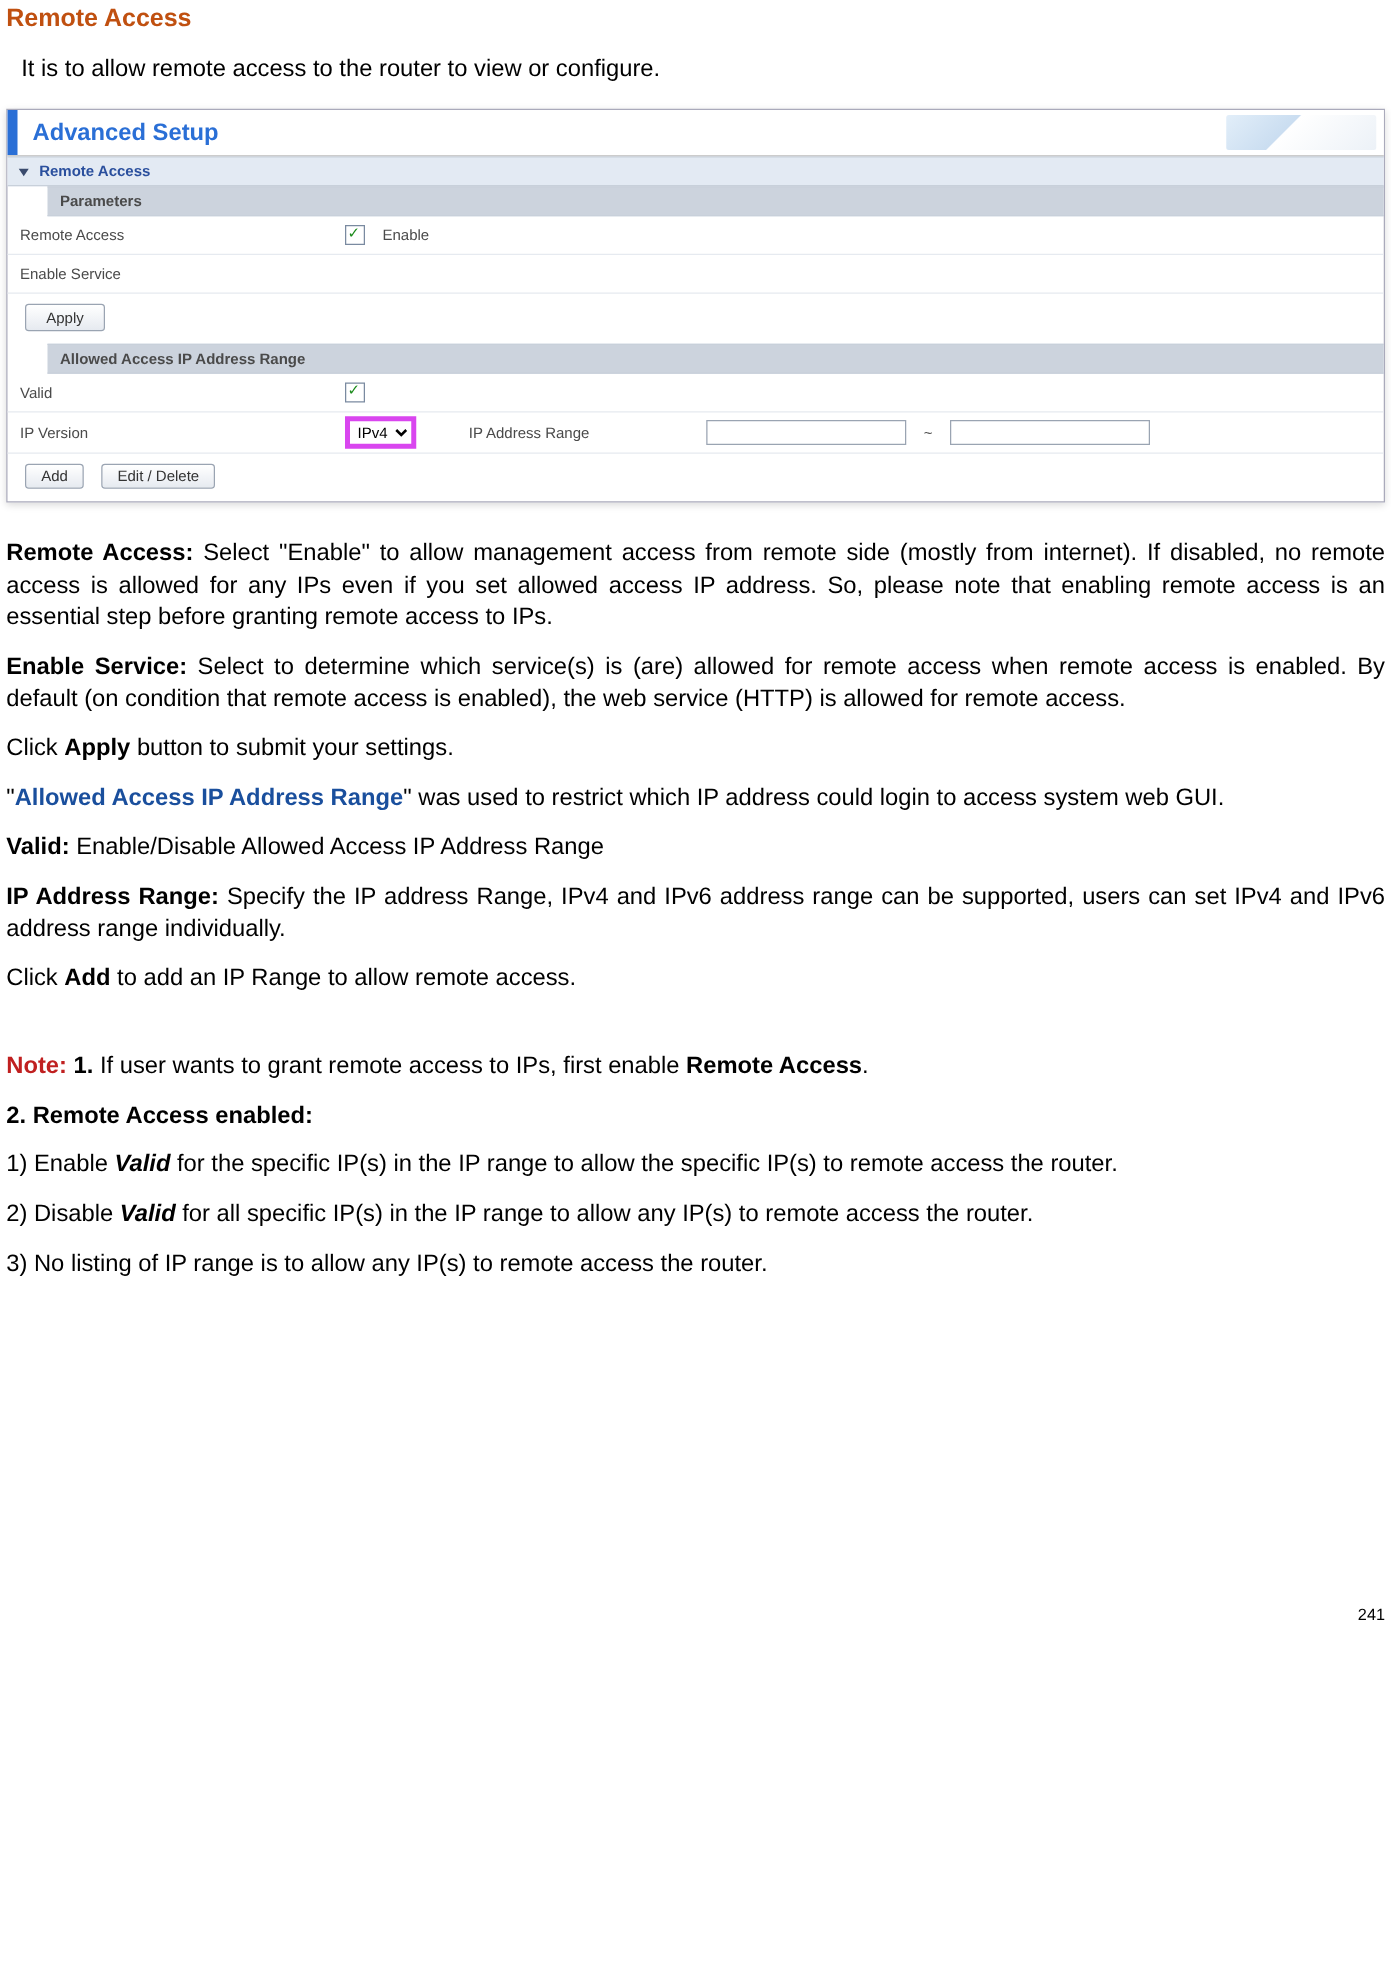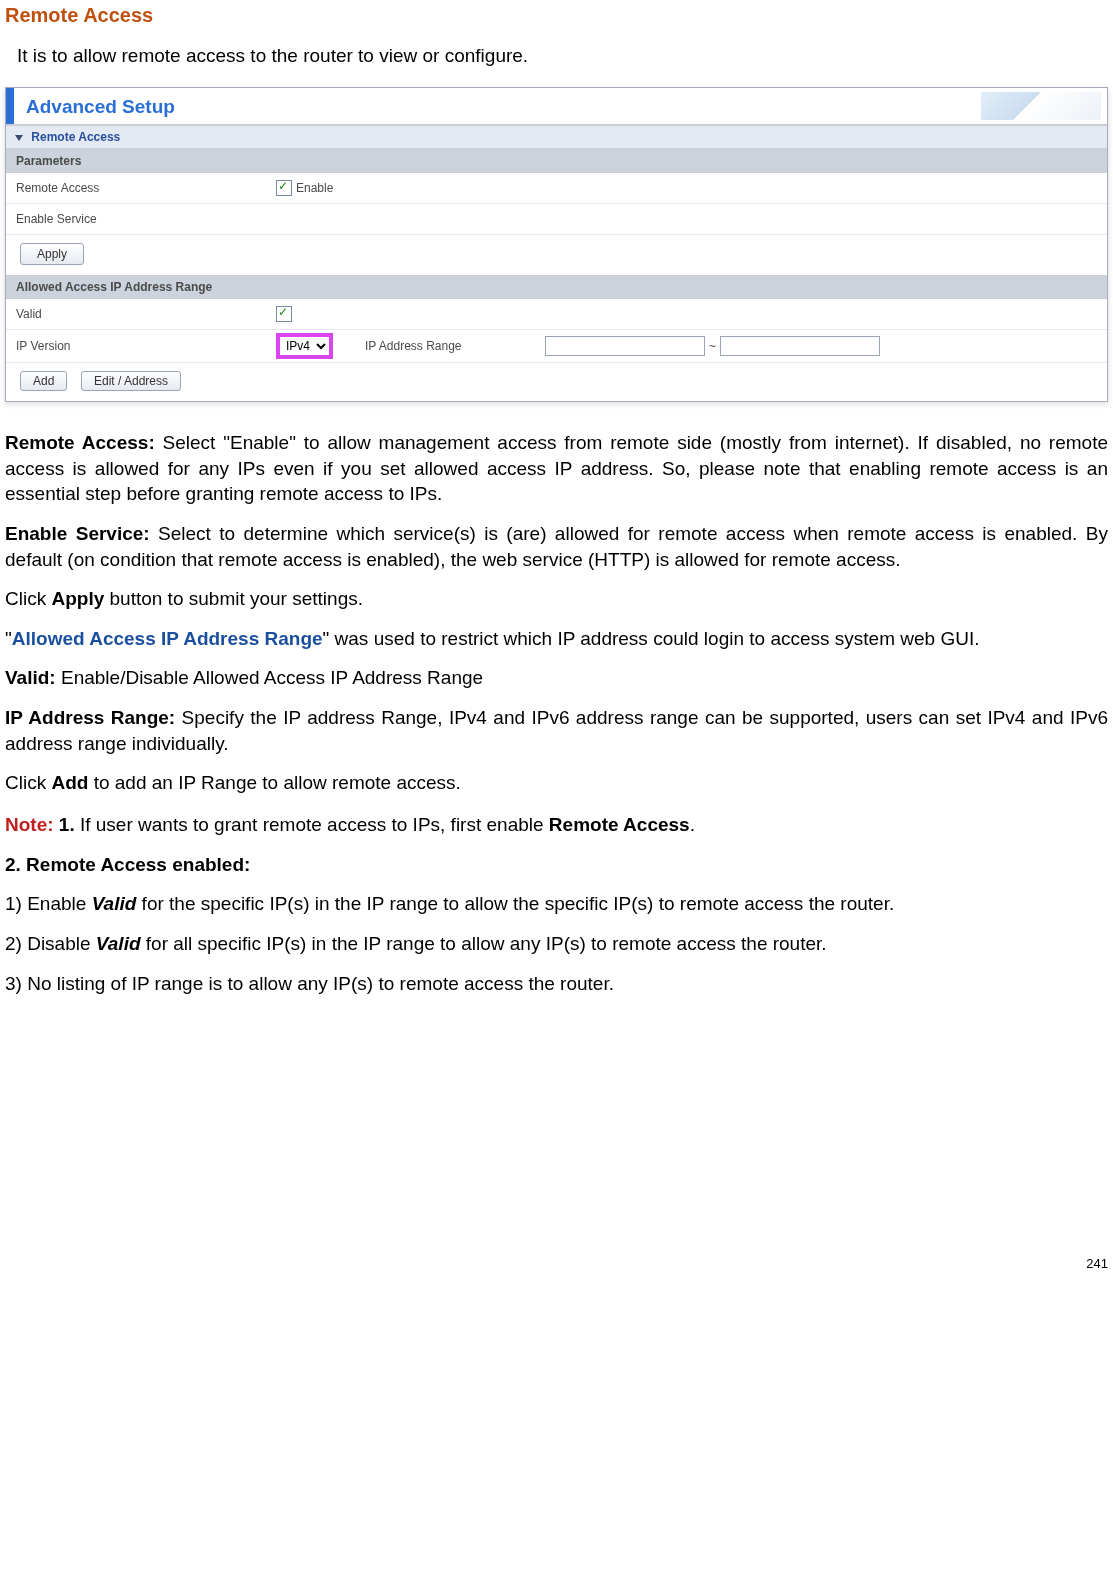--- a/index.html
+++ b/index.html
@@ -76,32 +76,33 @@
     border-bottom: 4px solid transparent;
     transform: rotate(90deg);
     margin-right: 6px;
     vertical-align: middle;
   }
   .section-bar.collapsible .ra-text { color:#2a4f9d; font-weight:bold; }
   .section-bar.dark {
     background: #ccd3dd;
     font-weight: bold;
     color: #4a4a4a;
+    margin-left: 32px;
   }
   .row {
     display: flex;
     align-items: center;
     border-bottom: 1px solid #e6eaf0;
     padding: 3px 10px;
     min-height: 24px;
     font-size: 12px;
     color: #4a4a4a;
   }
   .row .lbl { width: 260px; }
-  .row .val { flex: 1; display:flex; align-items:center; gap:0; flex-wrap:wrap; }
+  .row .val { flex: 1; display:flex; align-items:center; gap:10px; flex-wrap:wrap; }
   .chk {
     width: 14px; height: 14px; border:1px solid #7a8aa0; display:inline-block;
     vertical-align: middle; margin-right:4px; background:#fff; position:relative;
   }
   .chk.checked::after {
     content: "✓"; color:#1a8a1a; font-size:12px; position:absolute; top:-2px; left:1px;
   }
   .chk.disabled { opacity:0.6; }
   .btn {
     border:1px solid #9aa4b2; background:linear-gradient(#fff,#e6eaf0);
@@ -186,21 +187,21 @@
       </select>
       <div class="lbl2">IP Address Range</div>
       <input class="mini" style="">
       <span class="tilde">~</span>
       <input class="mini" style="">
     </div>
   </div>
 
   <div class="btn-row">
     <span class="btn small">Add</span>
-    <span class="btn small" style="margin-left:0">Edit / Address</span>
+    <span class="btn small" style="margin-left:0">Edit / Delete</span>
   </div>
 </div>
 
 <p class="body-p">
   <span class="bold">Remote Access:</span><span> Select "Enable" to allow management access from remote side (mostly from internet). If disabled, no remote access is allowed for any IPs even if you set allowed access IP address. So, please note that enabling remote access is an essential step before granting remote access to IPs.</span>
 </p>
 
 <p class="body-p">
   <span class="bold">Enable Service:</span><span> Select to determine which service(s) is (are) allowed for remote access when remote access is enabled. By default (on condition that remote access is enabled), the web service (HTTP) is allowed for remote access.</span>
 </p>
@@ -218,21 +219,21 @@
 </p>
 
 <p class="body-p">
   <span class="bold">IP Address Range:</span><span> Specify the IP address Range, IPv4 and IPv6 address range can be supported, users can set IPv4 and IPv6 address range individually.</span>
 </p>
 
 <p class="body-p">
   <span>Click </span><span class="bold">Add</span><span> to add an IP Range to allow remote access.</span>
 </p>
 
-<p class="body-p" style="margin-top:16px">
+<p class="body-p" style="margin-top:44px">
   <span class="red-bold">Note:</span><span class="bold"> 1.</span><span> If user wants to grant remote access to IPs, first enable </span><span class="bold">Remote Access</span><span>.</span>
 </p>
 
 <p class="body-p">
   <span class="bold">2. Remote Access enabled:</span>
 </p>
 
 <p class="body-p">
   <span>1) Enable </span><span class="ital-bold">Valid</span><span> for the specific IP(s) in the IP range to allow the specific IP(s) to remote access the router.</span>
 </p>

